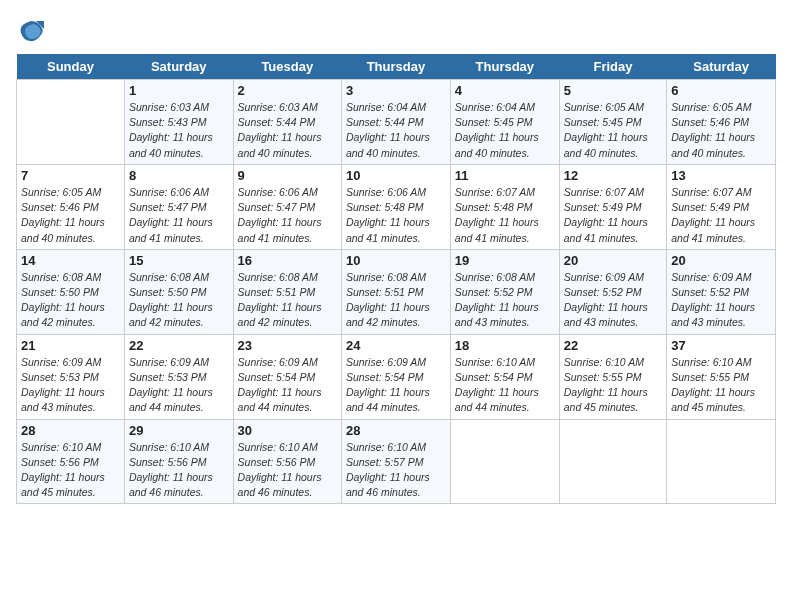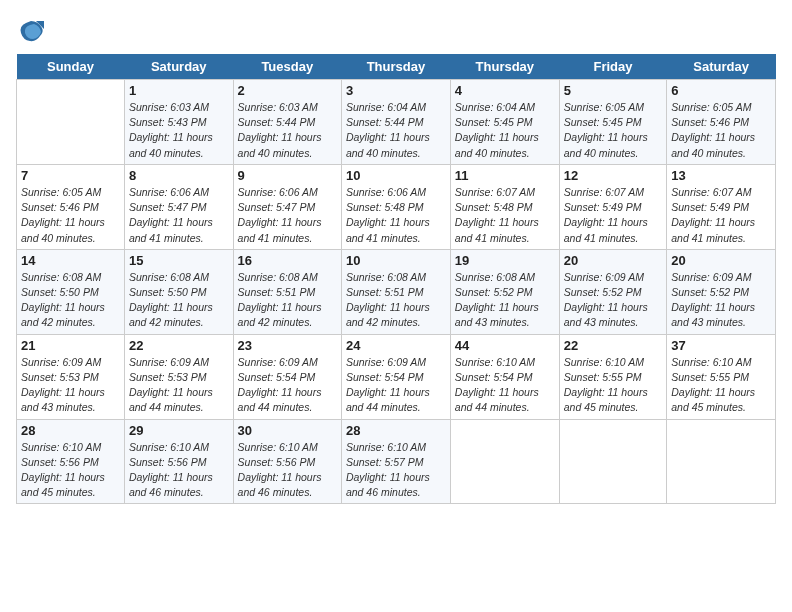--- a/index.html
+++ b/index.html
@@ -219,21 +219,21 @@
         </td>
         <td>
           <span class="day-num">23</span>
           <div class="day-info">Sunrise: 6:09 AM<br>Sunset: 5:54 PM<br>Daylight: 11 hours and 44 minutes.</div>
         </td>
         <td>
           <span class="day-num">24</span>
           <div class="day-info">Sunrise: 6:09 AM<br>Sunset: 5:54 PM<br>Daylight: 11 hours and 44 minutes.</div>
         </td>
         <td>
-          <span class="day-num">44</span>
+          <span class="day-num">18</span>
           <div class="day-info">Sunrise: 6:10 AM<br>Sunset: 5:54 PM<br>Daylight: 11 hours and 44 minutes.</div>
         </td>
         <td>
           <span class="day-num">22</span>
           <div class="day-info">Sunrise: 6:10 AM<br>Sunset: 5:55 PM<br>Daylight: 11 hours and 45 minutes.</div>
         </td>
         <td>
           <span class="day-num">37</span>
           <div class="day-info">Sunrise: 6:10 AM<br>Sunset: 5:55 PM<br>Daylight: 11 hours and 45 minutes.</div>
         </td>

